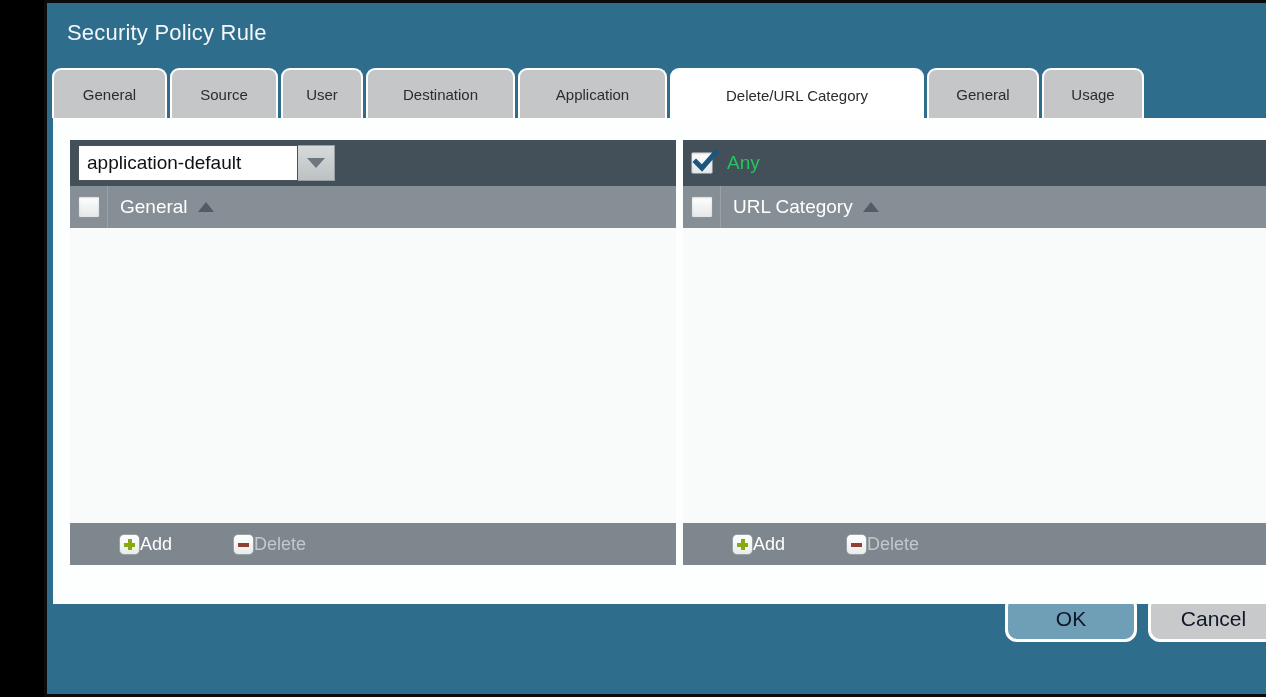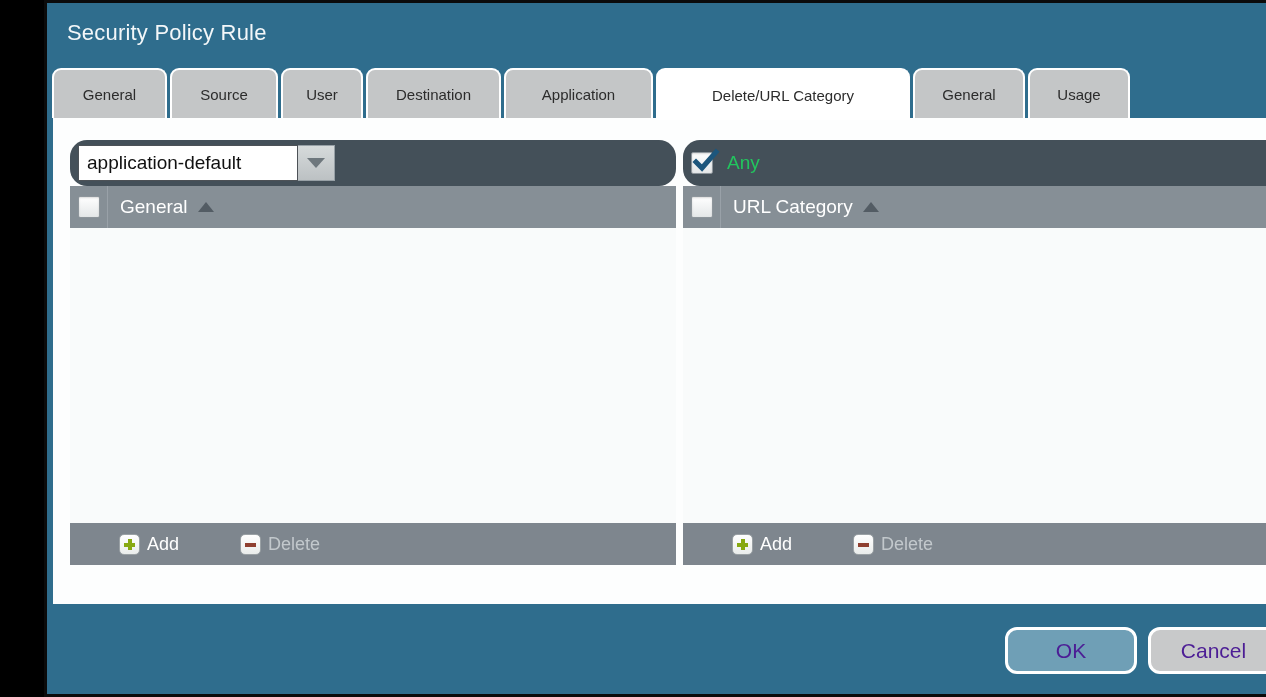--- a/index.html
+++ b/index.html
@@ -39,21 +39,21 @@
   
   .content {
     position:absolute; left:6px; top:115px; width:1246px; height:486px;
     background:#fdfefe; z-index:2;
   }
   .panel { position:absolute; top:22px; height:425px; display:flex; flex-direction:column; }
   .panel-left  { left:17px;  width:606px; }
   .panel-right { left:630px; width:605px; }
   .panel-topbar {
     height:46px; background:#445059; flex:0 0 auto;
-    display:flex; align-items:center; padding:0 8px;border-radius:17px;
+    display:flex; align-items:center; padding:0 8px;
   }
   .panel-header {
     height:42px; background:#868f96; flex:0 0 auto;
     display:flex; align-items:center; color:#ffffff; font-size:19px;
   }
   .panel-body { flex:1 1 auto; background:#f9fbfb; }
   .panel-footer {
     height:42px; background:#7e868e; flex:0 0 auto;
     display:flex; align-items:center; padding:0 10px; gap:22px;
   }
@@ -84,39 +84,39 @@
   .hdr-checkcell {
     width:38px; display:flex; align-items:center; justify-content:center;
     align-self:stretch; border-right:1px solid #99a1a8; margin-right:12px;
   }
   .sort-arrow {
     width:0; height:0; margin-left:10px;
     border-left:8px solid transparent; border-right:8px solid transparent;
     border-bottom:10px solid #535c64;
   }
   
-  .foot-btn { display:flex; align-items:flex-end; gap:7px; cursor:pointer;padding-left:39px; }
+  .foot-btn { display:flex; align-items:flex-end; gap:0; cursor:pointer;padding-left:39px; }
   .mini-icon {
     width:21px; height:21px; border-radius:5px; border:1px solid #9aa1a5;
     background:linear-gradient(#ffffff, #e9eceb); position:relative; flex:0 0 auto;
   }
   .mini-icon::before, .mini-icon::after { content:""; position:absolute; background:#87a912; }
   .icon-plus::before  { left:4px; top:8px; width:11px; height:4px; }
   .icon-plus::after   { left:8px; top:4px; width:4px;  height:11px; }
   .icon-minus::before { left:4px; top:8px; width:11px; height:4px; background:#8f4031; }
   .icon-minus::after  { display:none; }
   .foot-label-on  { color:#ffffff; font-size:18px; }
   .foot-label-off { color:#c2c8cc; font-size:18px; }
   
   .any-label { color:#22c55e; font-size:19px; margin-left:14px; }
   
   .btn {
-    position:absolute; top:624px; height:47px;
+    position:absolute; top:592px; height:47px;
     border:3px solid #ffffff; border-radius:12px;
-    font-size:21px; color:#4c1d95; cursor:pointer;
+    font-size:21px; color:#0f172a; cursor:pointer;
     display:flex; align-items:center; justify-content:center;
   }
   .btn-ok     { left:958px;  width:132px; background:#6f9fb6; }
   .btn-cancel { left:1101px; width:131px; background:#c8c9ca; }
 </style>
 </head>
 <body>
 
 <div class="window">
 
@@ -125,21 +125,21 @@
   <div class="help">
     <div class="help-ring">
       <span class="help-q">?</span>
     </div>
   </div>
 
   <div class="tabs">
     <div class="tab" style="width:115px">General</div>
     <div class="tab" style="width:108px">Source</div>
     <div class="tab" style="width:82px">User</div>
-    <div class="tab" style="width:135px">Destination</div>
+    <div class="tab" style="width:149px">Destination</div>
     <div class="tab" style="width:149px">Application</div>
     <div class="tab active" style="width:254px">Delete/URL Category</div>
     <div class="tab" style="width:112px">General</div>
     <div class="tab" style="width:102px">Usage</div>
   </div>
 
   <div class="content">
 
     <div class="panel panel-left">
       <div class="panel-topbar">

